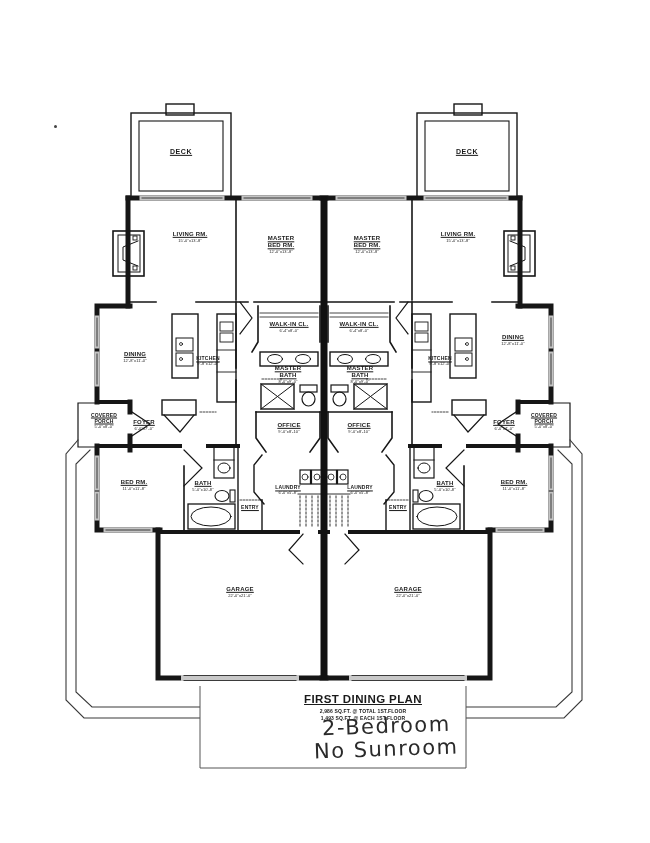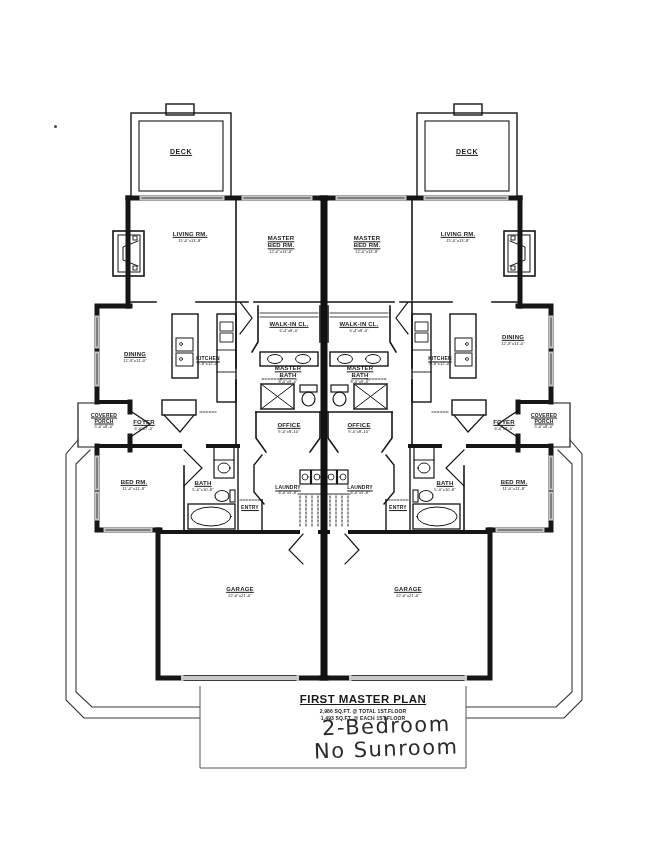--- a/index.html
+++ b/index.html
@@ -267,19 +267,19 @@
       <span class="rd">6'-0"x5'-8"</span>
     </div>
   <div class="lbl sm" style="left:398px;top:508px;width:30px">
       <span class="rn">ENTRY</span>
     </div>
   <div class="lbl" style="left:408px;top:592px;width:60px">
       <span class="rn">GARAGE</span>
       <span class="rd">22'-0"x21'-0"</span>
     </div>
 
-  <div class="tb-title">FIRST MASTER PLAN</div>
+  <div class="tb-title">FIRST DINING PLAN</div>
   <div class="tb-sub" style="top:711px">2,986 SQ.FT. @ TOTAL 1ST.FLOOR</div>
   <div class="tb-sub" style="top:718px">1,493 SQ.FT. @ EACH 1ST.FLOOR</div>
   <div class="hand" style="left:322px;top:714px">2-Bedroom</div>
   <div class="hand" style="left:314px;top:737px">No Sunroom</div>
 
 </div>
 
 </body></html>

